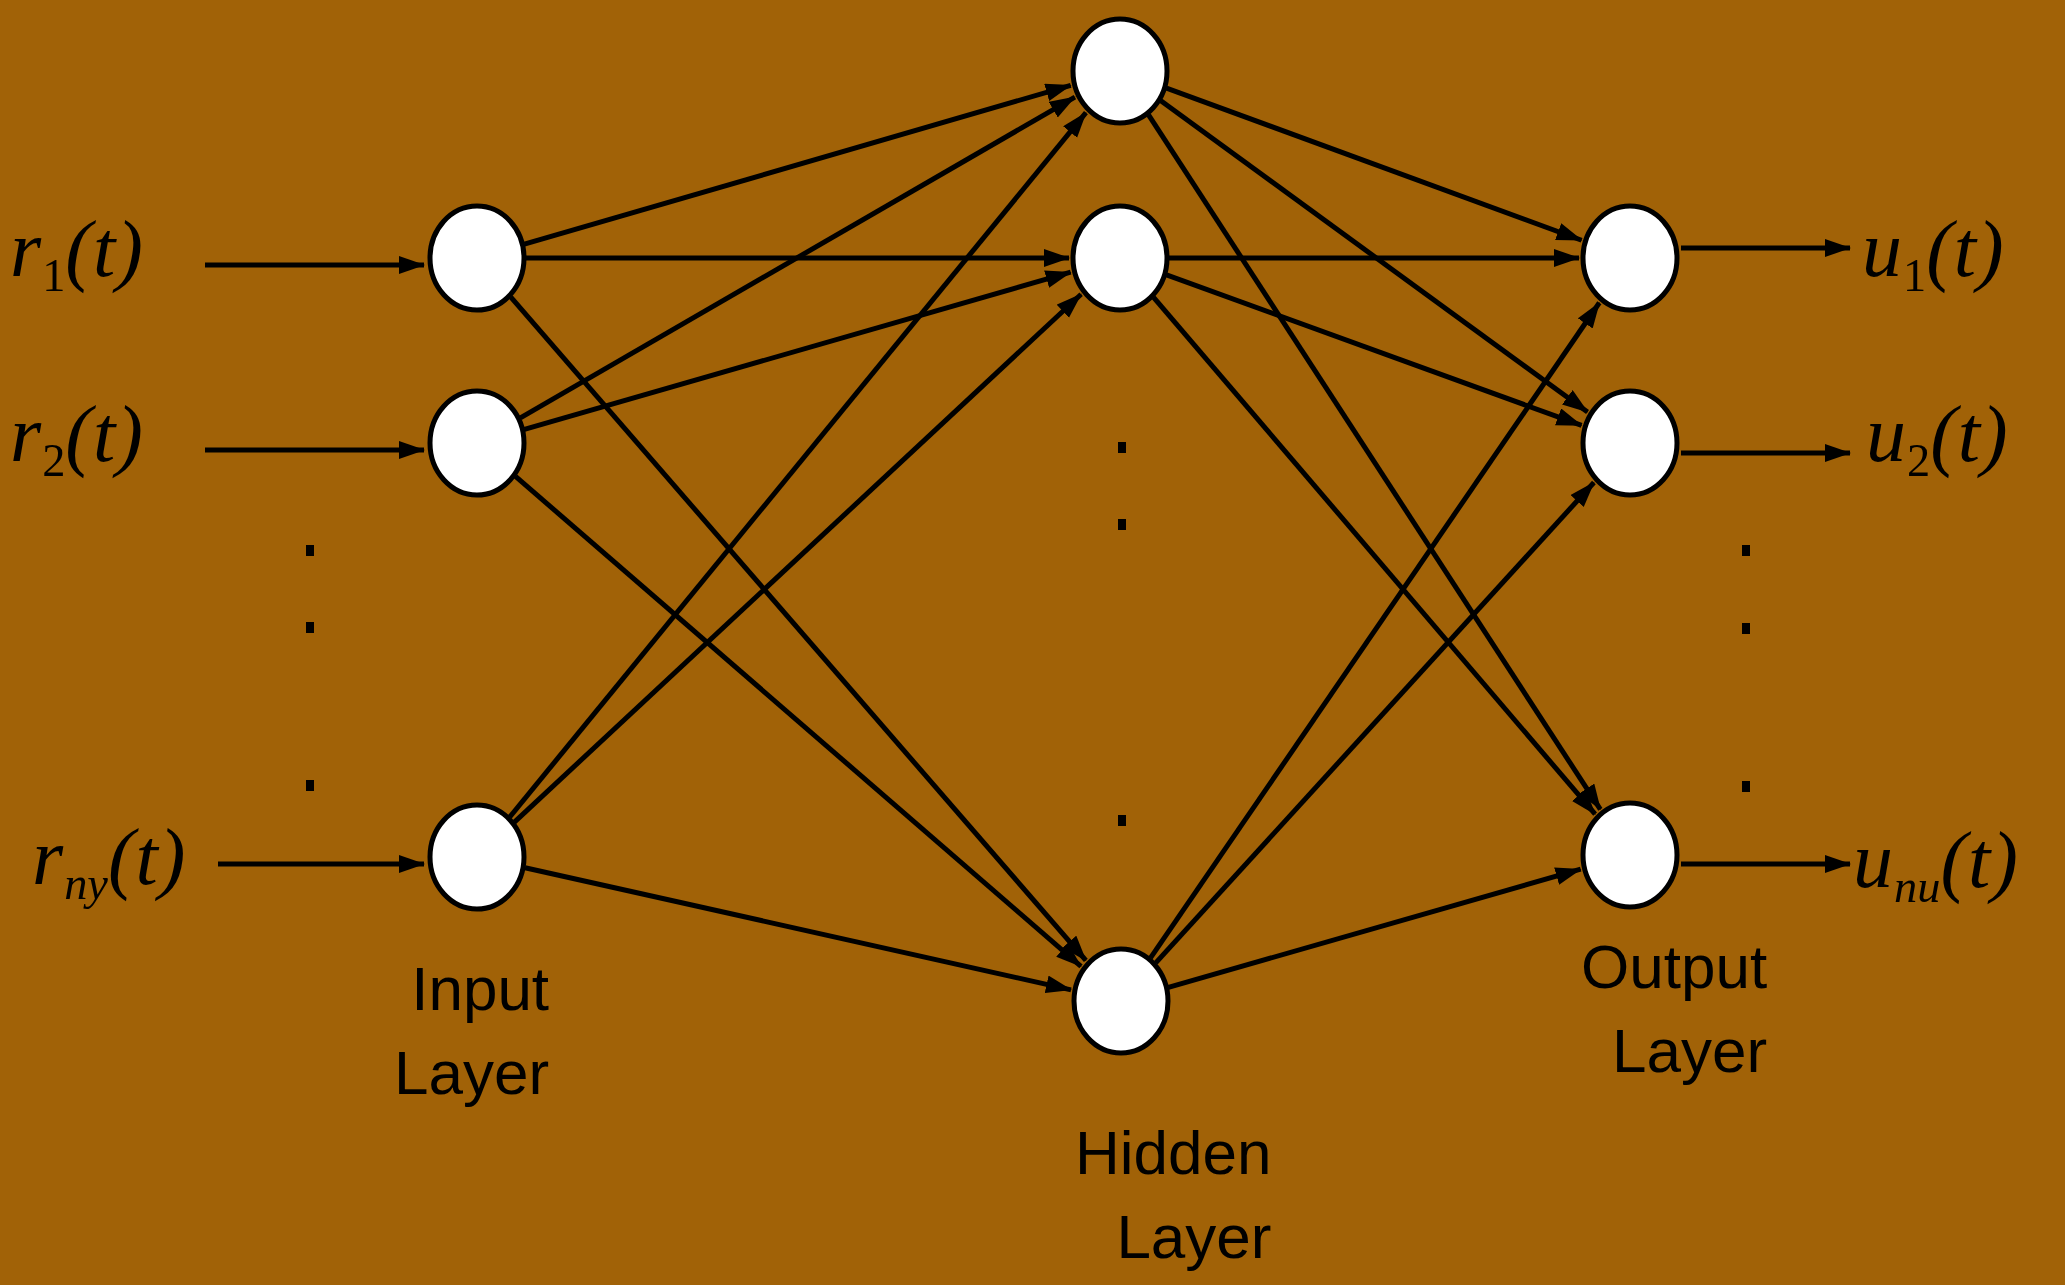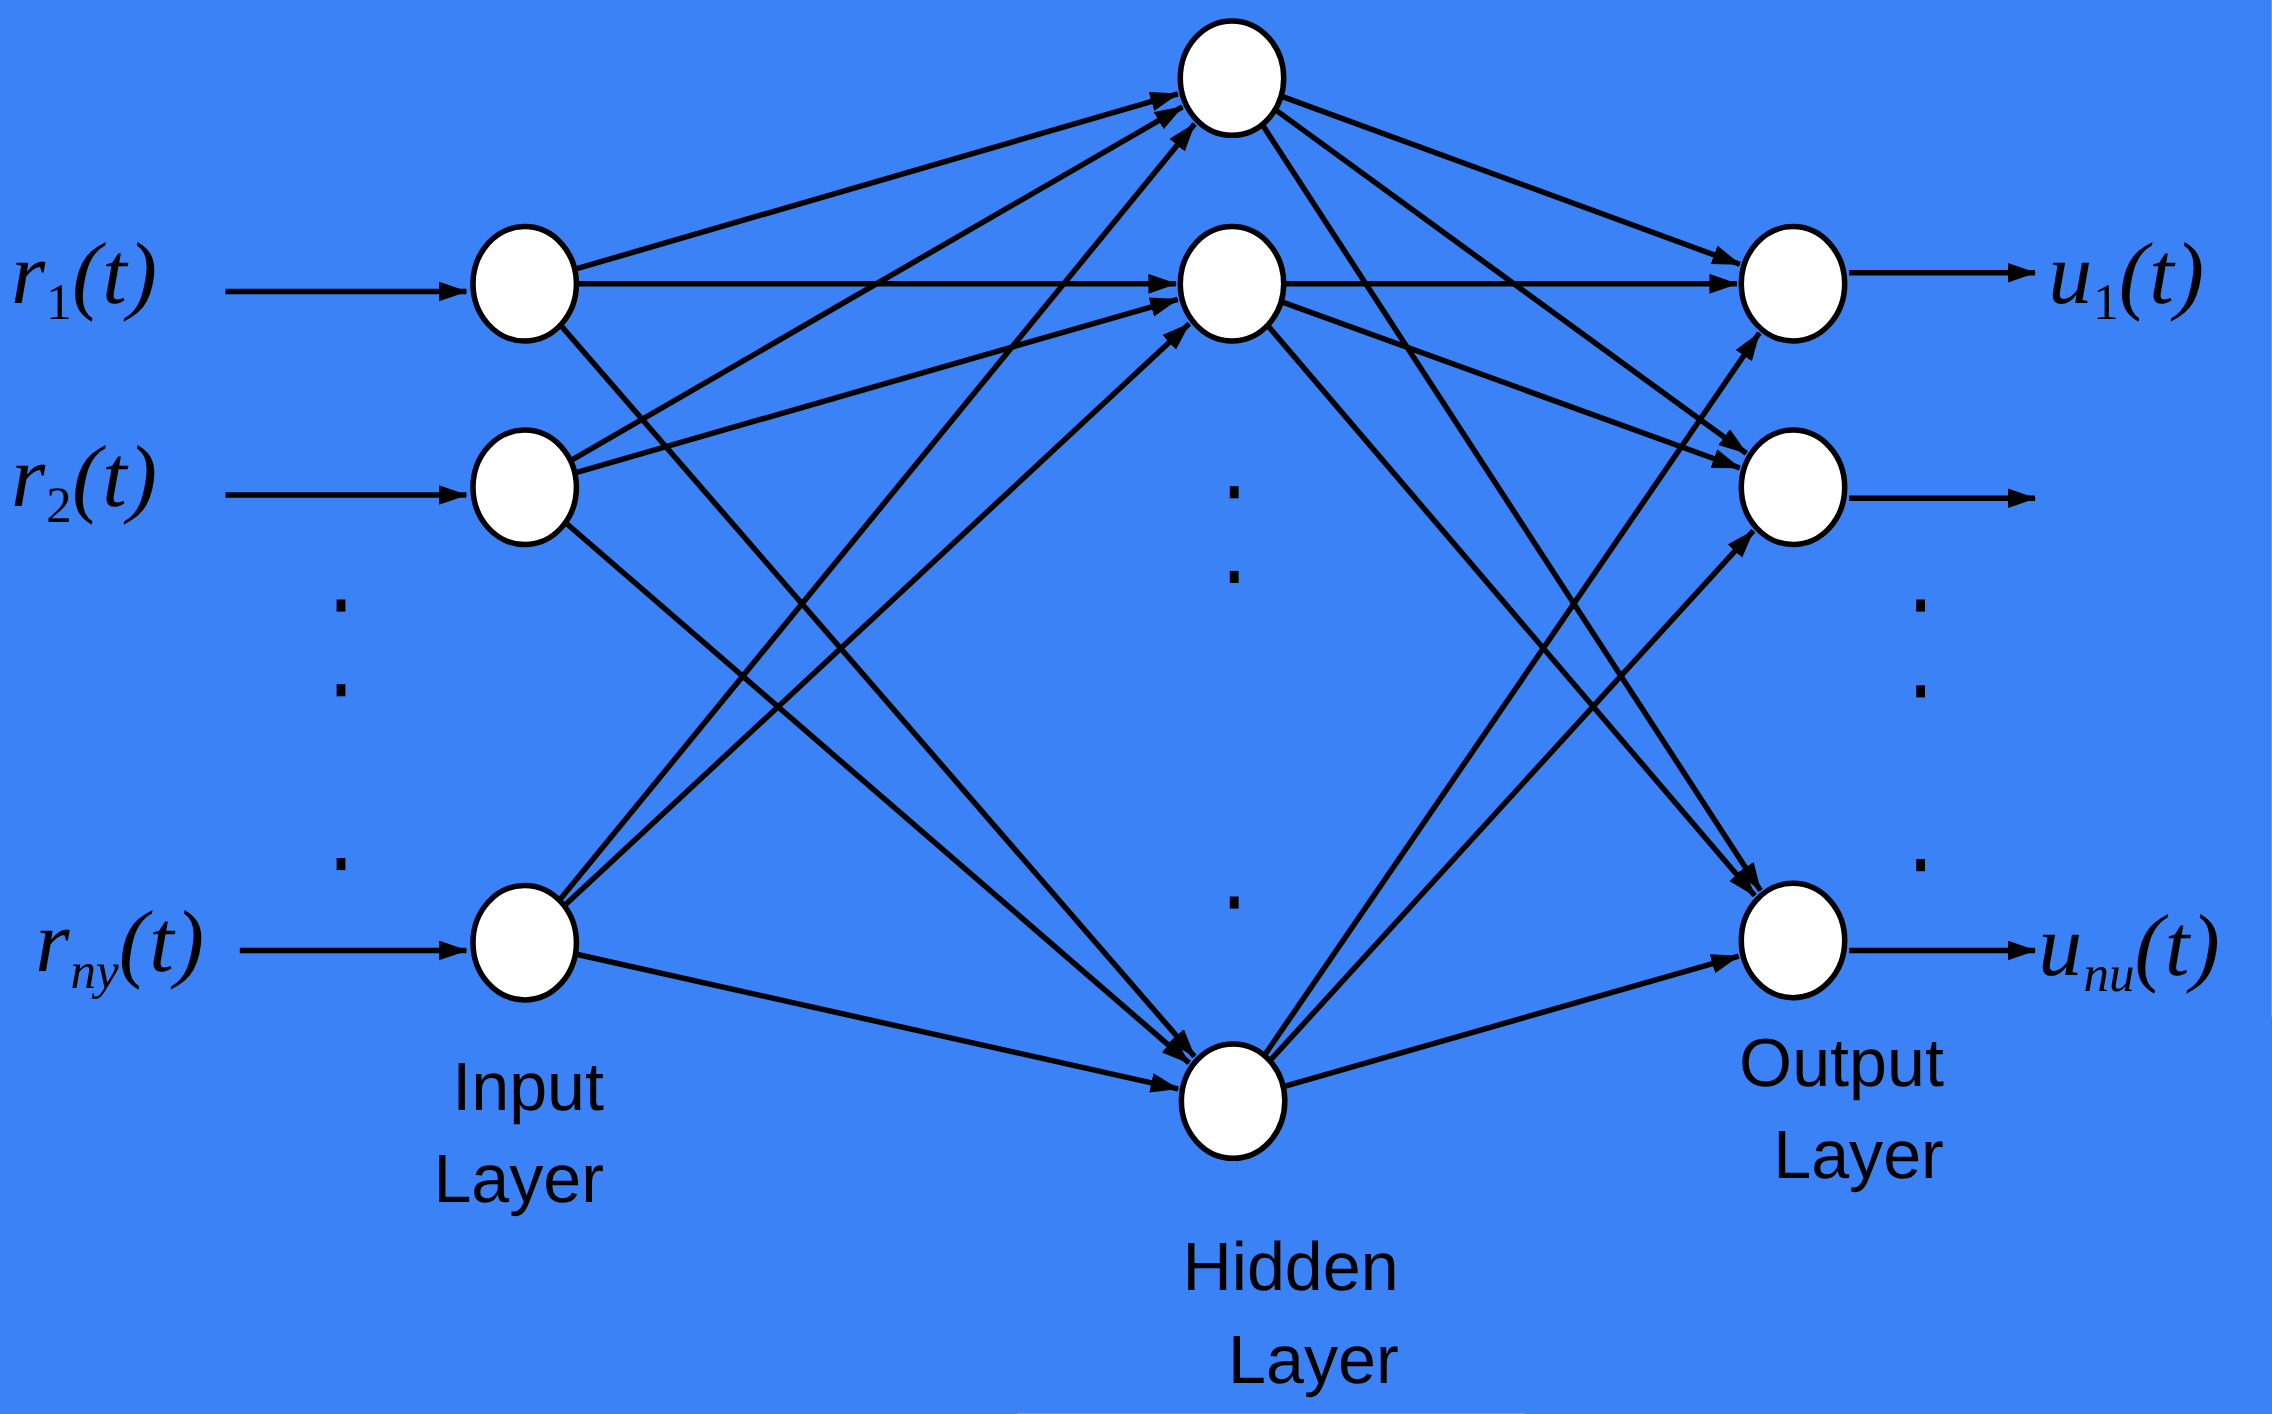--- a/index.html
+++ b/index.html
@@ -5,21 +5,21 @@
 <style>
   html, body { margin: 0; padding: 0; }
   body {
     width: 2065px; height: 1285px;
     background: #ffffff;
     font-family: "Liberation Sans", "DejaVu Sans", sans-serif;
   }
   #canvas {
     position: relative;
     width: 2065px; height: 1285px;
-    background: #3b82f6;
+    background: #a16207;
     overflow: hidden;
   }
   #net-svg { position: absolute; left: 0; top: 0; }
   .math-label {
     position: absolute;
     font-family: "Liberation Serif", "DejaVu Serif", serif;
     font-style: italic;
     font-size: 80px;
     line-height: 1;
     color: #000;
@@ -104,20 +104,23 @@
   <div class="math-label" style="left:10px; top:394px;">
     <span>r</span><span class="sub upright">2</span><span>(t)</span>
   </div>
   <div class="math-label" style="left:32px; top:817px;">
     <span>r</span><span class="sub">ny</span><span>(t)</span>
   </div>
 
   <div class="math-label" style="left:1862px; top:209px;">
     <span>u</span><span class="sub upright">1</span><span>(t)</span>
   </div>
+  <div class="math-label" style="left:1866px; top:394px;">
+    <span>u</span><span class="sub upright">2</span><span>(t)</span>
+  </div>
   <div class="math-label" style="left:1853px; top:820px;text-align:center;">
     <span>u</span><span class="sub">nu</span><span>(t)</span>
   </div>
 
   <div class="layer-caption" style="left:394px; top:947px;">
     <span class="cap-line">Input</span>
     <span class="cap-line">Layer</span>
   </div>
   <div class="layer-caption" style="left:1075px; top:1111px;">
     <span class="cap-line">Hidden</span>

